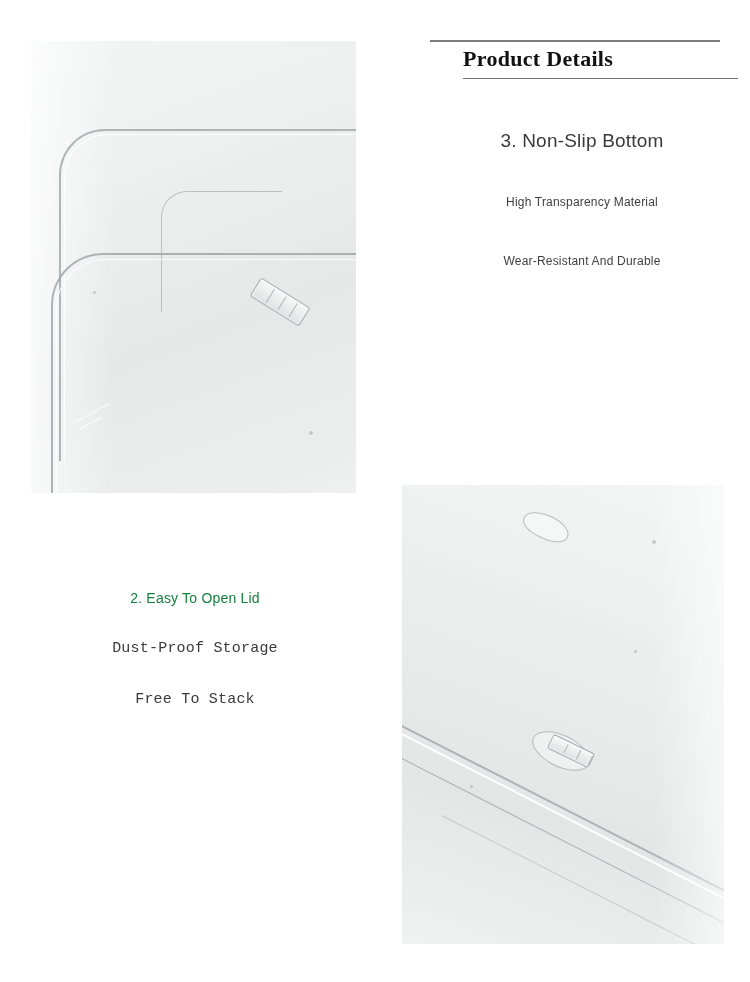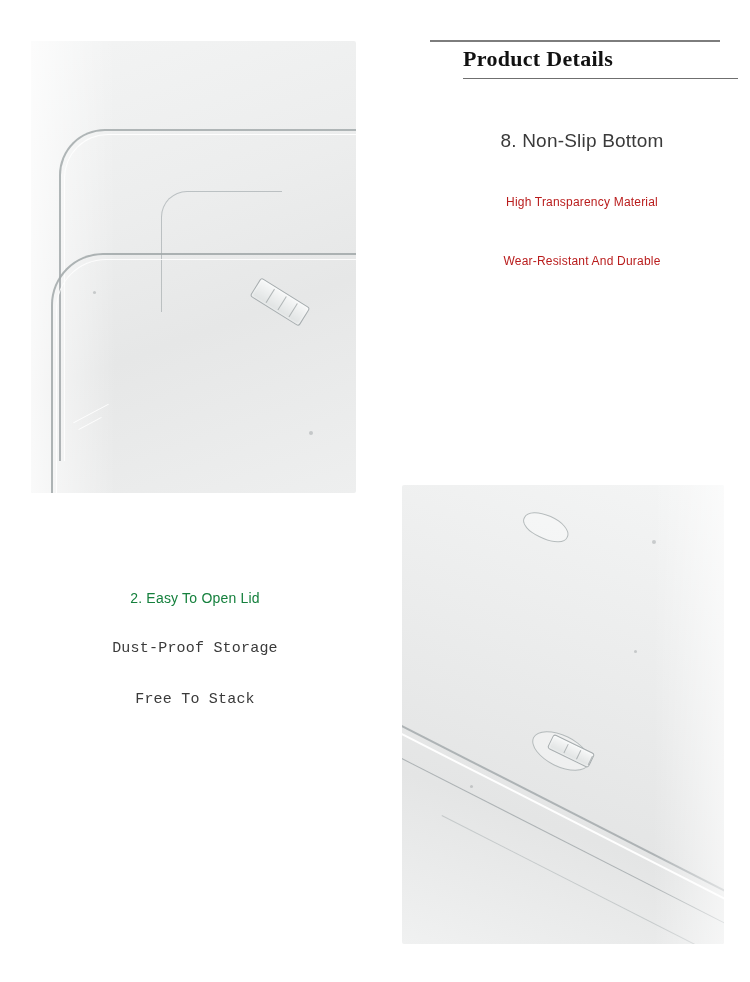--- a/index.html
+++ b/index.html
@@ -224,21 +224,21 @@
     width: 290px;
     text-align: center;
   }
   .feature-1 .f-title {
     font-size: 19px;
     color: #3a3a3a;
     letter-spacing: 0.2px;
   }
   .feature-1 .f-sub {
     font-size: 12px;
-    color: #b91c1c;
+    color: #404040;
     letter-spacing: 0.2px;
   }
   .f-sub-1 { margin-top: 43px; }
   .f-sub-2 { margin-top: 45px; }
 
   .feature-2 {
     position: absolute;
     left: 60px;
     top: 590px;
     width: 270px;
@@ -297,21 +297,21 @@
     <div class="speck" style="left:68px; top:300px; width:3px; height:3px;"></div>
   </div>
 
   <div class="heading-wrap">
     <div class="heading-rule-top"></div>
     <div class="heading-title">Product Details</div>
     <div class="heading-rule-bottom"></div>
   </div>
 
   <div class="feature-1">
-    <div class="f-title">8. Non-Slip Bottom</div>
+    <div class="f-title">3. Non-Slip Bottom</div>
     <div class="f-sub f-sub-1">High Transparency Material</div>
     <div class="f-sub f-sub-2">Wear-Resistant And Durable</div>
   </div>
 
   <div class="feature-2">
     <div class="f-title">2. Easy To Open Lid</div>
     <div class="f-line f2-l1">Dust-Proof Storage</div>
     <div class="f-line f2-l2">Free To Stack</div>
   </div>
 

